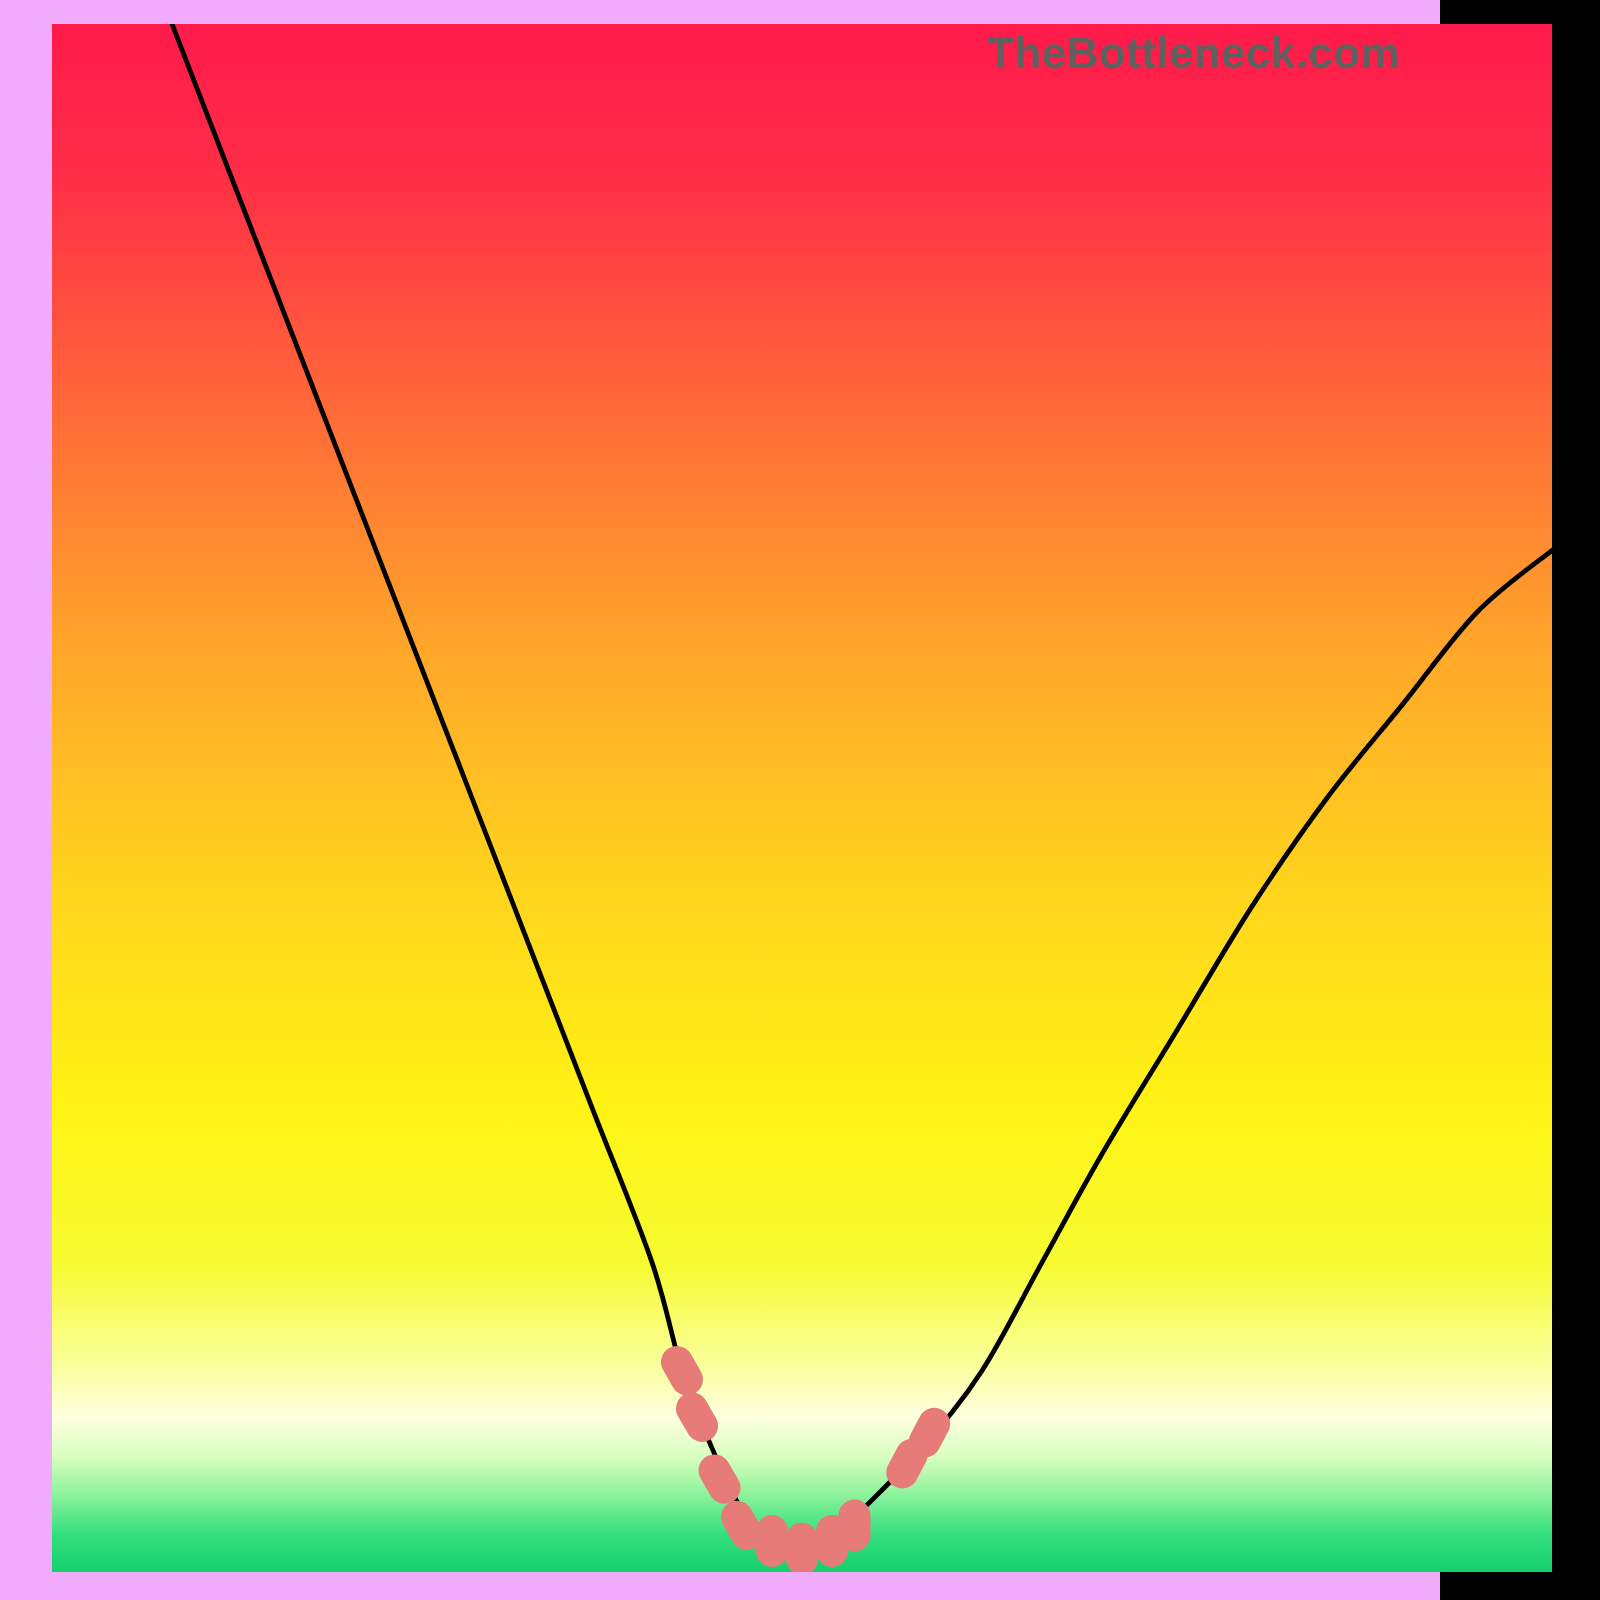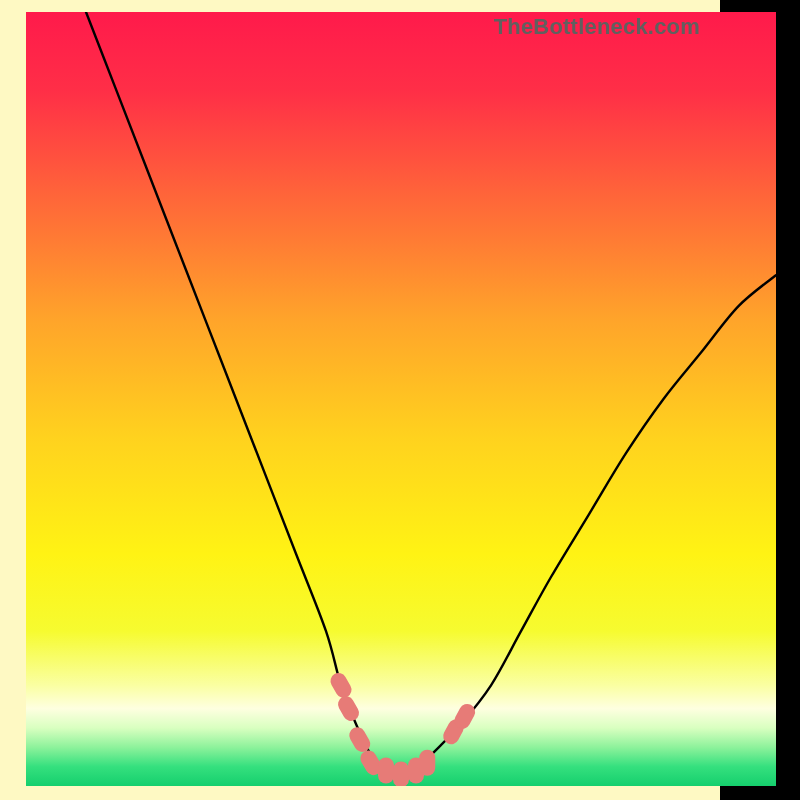--- a/index.html
+++ b/index.html
@@ -7,21 +7,21 @@
     padding: 0;
     width: 800px;
     height: 800px;
     overflow: hidden;
     background: #000;
     font-family: Arial, Helvetica, sans-serif;
   }
   .frame {
     width: 720px;
     height: 800px;
-    background: #fef9c3;
+    background: #f0abfc;
     position: relative;
   }
   .plot {
     position: absolute;
     left: 26px;
     top: 12px;
     width: 750px;
     height: 774px;
   }
   .plot svg {

